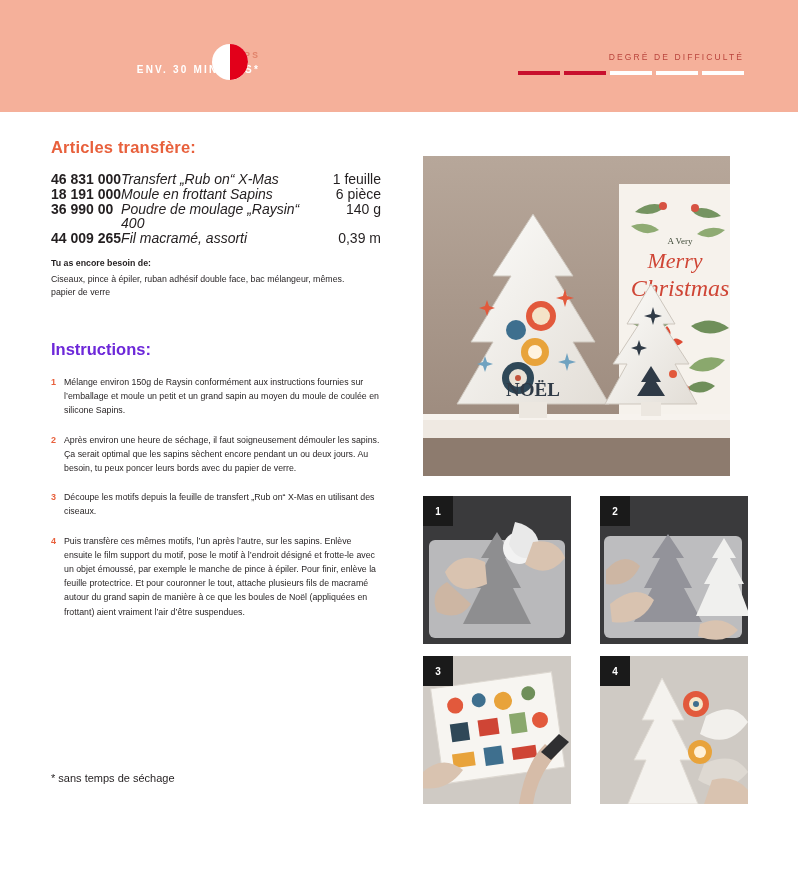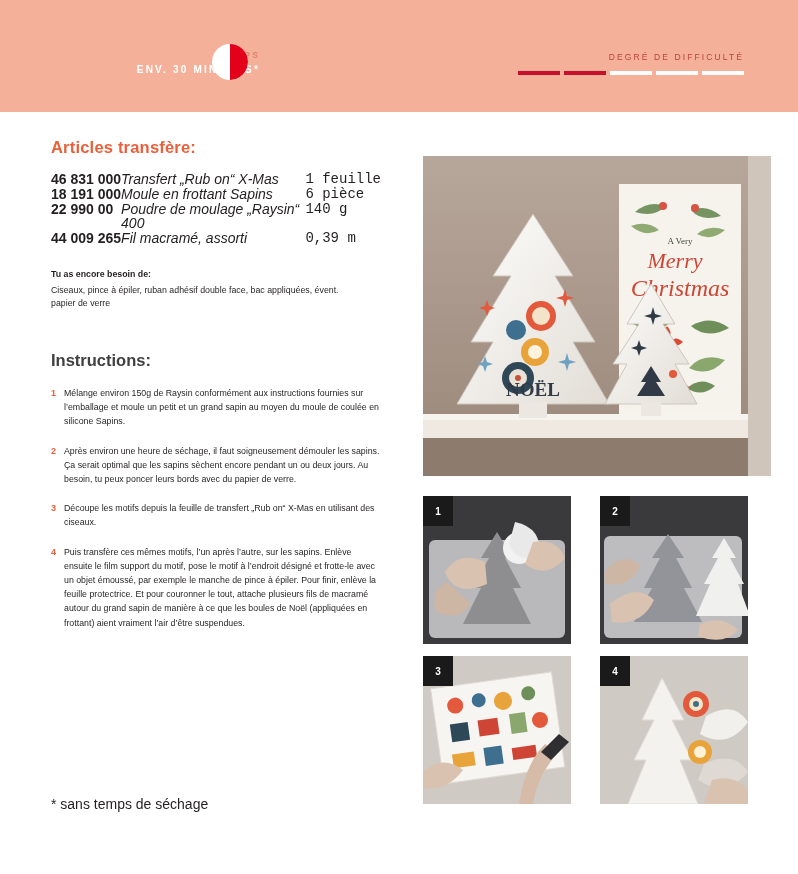--- a/index.html
+++ b/index.html
@@ -101,69 +101,69 @@
   }
   table.materials {
     width: 330px;
     border-collapse: collapse;
     font-size: 14px;
     line-height: 13.6px;
   }
   table.materials td { padding: 0 0 1.5px 0; vertical-align: top; }
   td.art { width: 66px; font-weight: bold; white-space: nowrap; }
   td.desc { width: 200px; font-style: italic; }
-  td.qty { white-space: nowrap; font-family: Liberation Mono, monospace; }
+  td.qty { text-align: right; white-space: nowrap; }
 
   .need-title {
-    margin-top: 20px;
+    margin-top: 9px;
     font-size: 8.8px;
     font-weight: bold;
     line-height: 14px;
   }
   .need-text {
     margin-top: 3px;
     font-size: 8.8px;
     line-height: 13.5px;
     width: 300px;
   }
 
   h2.instructions-title {
     margin: 40px 0 16px 0;
     font-size: 16.5px;
     font-weight: bold;
-    color: #404040;
+    color: #6d28d9;
   }
   .step {
     position: relative;
     margin-bottom: 15px;
     font-size: 8.8px;
     line-height: 14.2px;
     width: 330px;
     padding-left: 13px;
   }
   .step .num {
     position: absolute;
     left: 0; top: 0;
     color: #e8603c;
     font-weight: bold;
     font-size: 9px;
   }
 
   .footnote {
     position: absolute;
-    left: 51px; top: 796px;
-    font-size: 14px;
+    left: 51px; top: 772px;
+    font-size: 11px;
     color: #231f20;
   }
 
   
   .hero {
     position: absolute;
     left: 423px; top: 156px;
-    width: 348px; height: 320px;
+    width: 307px; height: 320px;
     overflow: hidden;
     background: #cfc5bb;
   }
   .thumb {
     position: absolute;
     width: 148px; height: 148px;
     overflow: hidden;
     background: #ded9d4;
   }
   .thumb.t1 { left: 423px; top: 496px; }
@@ -220,34 +220,34 @@
         <td class="art">46 831 000</td>
         <td class="desc">Transfert „Rub on“ X-Mas</td>
         <td class="qty">1 feuille</td>
       </tr>
       <tr>
         <td class="art">18 191 000</td>
         <td class="desc">Moule en frottant Sapins</td>
         <td class="qty">6 pièce</td>
       </tr>
       <tr>
-        <td class="art">22 990 00</td>
+        <td class="art">36 990 00</td>
         <td class="desc">Poudre de moulage „Raysin“ 400</td>
         <td class="qty">140 g</td>
       </tr>
       <tr>
         <td class="art">44 009 265</td>
         <td class="desc">Fil macramé, assorti</td>
         <td class="qty">0,39 m</td>
       </tr>
     </tbody>
       </table>
 
     <div class="need-title">Tu as encore besoin de:</div>
-    <div class="need-text">Ciseaux, pince à épiler, ruban adhésif double face, bac appliquées, évent. papier de verre</div>
+    <div class="need-text">Ciseaux, pince à épiler, ruban adhésif double face, bac mélangeur, mêmes. papier de verre</div>
 
     <h2 class="instructions-title">Instructions:</h2>
 
     <div class="step">
       <span class="num">1</span>
       <span>Mélange environ 150g de Raysin conformément aux instructions fournies sur l’emballage et moule un petit et un grand sapin au moyen du moule de coulée en silicone Sapins.</span>
     </div>
     <div class="step">
       <span class="num">2</span>
       <span>Après environ une heure de séchage, il faut soigneusement démouler les sapins. Ça serait optimal que les sapins sèchent encore pendant un ou deux jours. Au besoin, tu peux poncer leurs bords avec du papier de verre.</span>

